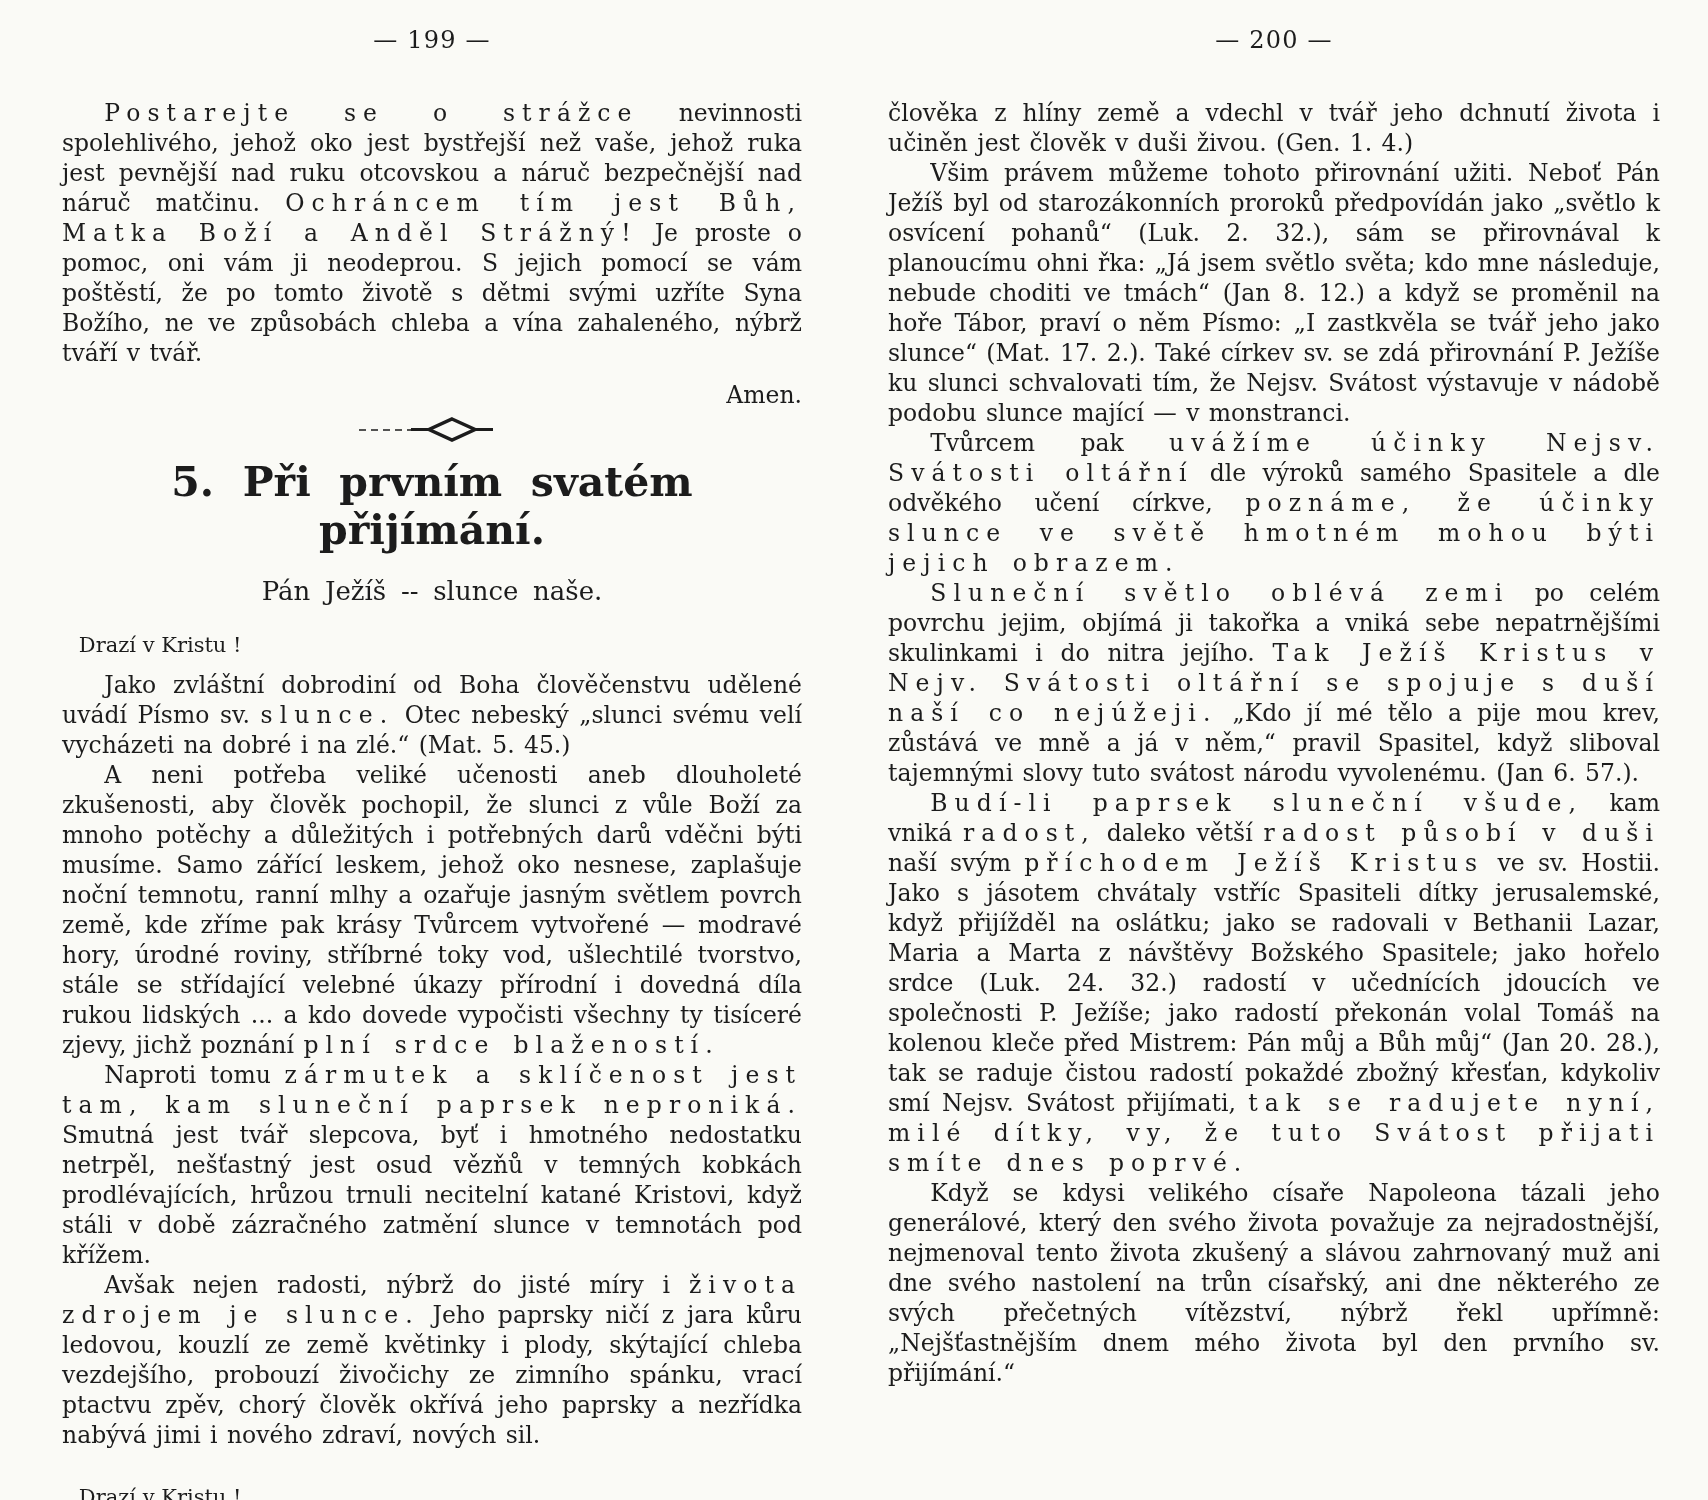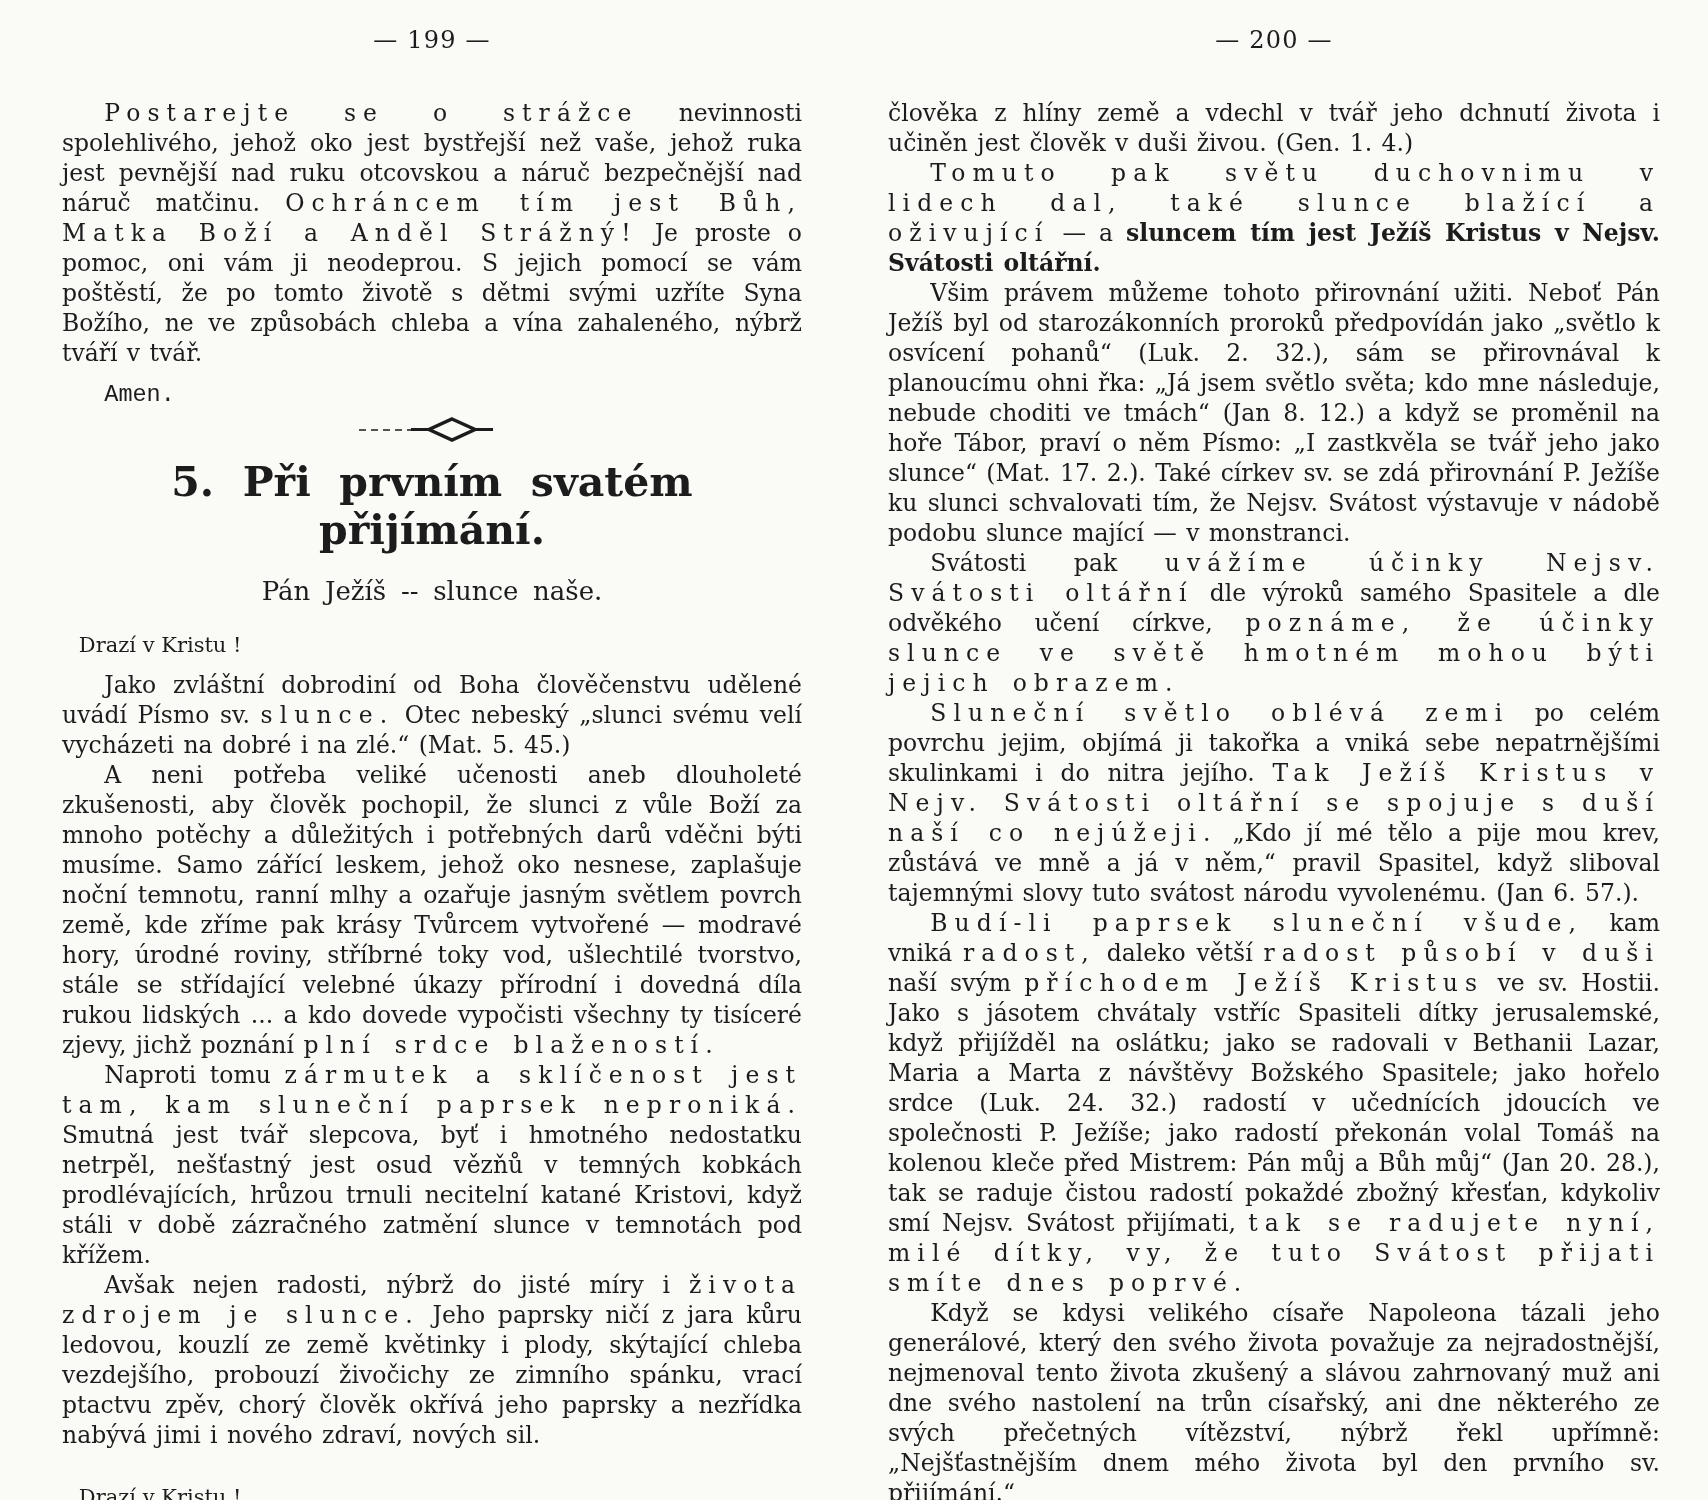--- a/index.html
+++ b/index.html
@@ -21,21 +21,21 @@
     letter-spacing: 0.05em;
   }
   .para {
     margin: 0;
     text-align: justify;
     font-size: 23.5px;
     line-height: 30px;
     word-spacing: 0.08em;
   }
   .para.indent { text-indent: 1.8em; }
-  .para.plain  { text-align: left; margin: 12px 0 2px 0; font-family: Liberation Mono, monospace; }
+  .para.plain  { text-align: right; margin: 12px 0 2px 0; }
   .seg.spaced  { letter-spacing: 0.30em; word-spacing: 0.15em; }
   .seg.bold    { font-weight: bold; }
   .heading {
     text-align: center;
     font-size: 41px;
     font-weight: bold;
     word-spacing: 0.35em;
     margin: 16px 0 22px 0;
   }
   .subheading {
@@ -78,20 +78,19 @@
       <p class="para indent"><span class="seg normal">Avšak nejen radosti, nýbrž do jisté míry i </span><span class="seg spaced">života zdrojem je slunce.</span><span class="seg normal"> Jeho paprsky ničí z jara kůru ledovou, kouzlí ze země květinky i plody, skýtající chleba vezdejšího, probouzí živočichy ze zimního spánku, vrací ptactvu zpěv, chorý člověk okřívá jeho paprsky a nezřídka nabývá jimi i nového zdraví, nových sil.</span></p>
       <p class="salutation spaced-before">Drazí v Kristu !</p>
       <p class="para indent"><span class="seg normal">Bůh nestvořil toliko světa hmotného a jeho krásy. On jest také </span><span class="seg spaced">tvůrcem ducha,</span><span class="seg normal"> jehož vložil do smrtelné schránky našeho těla — jest tvůrcem naší nesmrtelné duše. „Učinil Bůh</span></p>
     </div>
 </div>
 
 <div class="page" id="page-right">
   <div class="page-number">— 200 —</div>
   <div id="right-content">
       <p class="para"><span class="seg normal">člověka z hlíny země a vdechl v tvář jeho dchnutí života i učiněn jest člověk v duši živou. (Gen. 1. 4.)</span></p>
-      <p class="para indent"><span class="seg spaced">Tomuto pak světu duchovnimu v lidech dal, také slunce blažící a oživující</span><span class="seg normal"> — a </span><span class="seg bold">sluncem tím jest Ježíš Kristus v Nejsv. Svátosti oltářní.</span></p>
       <p class="para indent"><span class="seg normal">Všim právem můžeme tohoto přirovnání užiti. Neboť Pán Ježíš byl od starozákonních proroků předpovídán jako „světlo k osvícení pohanů“ (Luk. 2. 32.), sám se přirovnával k planoucímu ohni řka: „Já jsem světlo světa; kdo mne následuje, nebude choditi ve tmách“ (Jan 8. 12.) a když se proměnil na hoře Tábor, praví o něm Písmo: „I zastkvěla se tvář jeho jako slunce“ (Mat. 17. 2.). Také církev sv. se zdá přirovnání P. Ježíše ku slunci schvalovati tím, že Nejsv. Svátost výstavuje v nádobě podobu slunce mající — v monstranci.</span></p>
-      <p class="para indent"><span class="seg normal">Svátosti pak </span><span class="seg spaced">uvážíme účinky Nejsv. Svátosti oltářní</span><span class="seg normal"> dle výroků samého Spasitele a dle odvěkého učení církve, </span><span class="seg spaced">poznáme, že účinky slunce ve světě hmotném mohou býti jejich obrazem.</span></p>
+      <p class="para indent"><span class="seg normal">Tvůrcem pak </span><span class="seg spaced">uvážíme účinky Nejsv. Svátosti oltářní</span><span class="seg normal"> dle výroků samého Spasitele a dle odvěkého učení církve, </span><span class="seg spaced">poznáme, že účinky slunce ve světě hmotném mohou býti jejich obrazem.</span></p>
       <p class="para indent"><span class="seg spaced">Sluneční světlo oblévá zemi</span><span class="seg normal"> po celém povrchu jejim, objímá ji takořka a vniká sebe nepatrnějšími skulinkami i do nitra jejího. </span><span class="seg spaced">Tak Ježíš Kristus v Nejv. Svátosti oltářní se spojuje s duší naší co nejúžeji.</span><span class="seg normal"> „Kdo jí mé tělo a pije mou krev, zůstává ve mně a já v něm,“ pravil Spasitel, když sliboval tajemnými slovy tuto svátost národu vyvolenému. (Jan 6. 57.).</span></p>
       <p class="para indent"><span class="seg spaced">Budí-li paprsek sluneční všude,</span><span class="seg normal"> kam vniká </span><span class="seg spaced">radost,</span><span class="seg normal"> daleko větší </span><span class="seg spaced">radost působí v duši</span><span class="seg normal"> naší svým </span><span class="seg spaced">příchodem Ježíš Kristus</span><span class="seg normal"> ve sv. Hostii. Jako s jásotem chvátaly vstříc Spasiteli dítky jerusalemské, když přijížděl na oslátku; jako se radovali v Bethanii Lazar, Maria a Marta z návštěvy Božského Spasitele; jako hořelo srdce (Luk. 24. 32.) radostí v učednících jdoucích ve společnosti P. Ježíše; jako radostí překonán volal Tomáš na kolenou kleče před Mistrem: Pán můj a Bůh můj“ (Jan 20. 28.), tak se raduje čistou radostí pokaždé zbožný křesťan, kdykoliv smí Nejsv. Svátost přijímati, </span><span class="seg spaced">tak se radujete nyní, milé dítky, vy, že tuto Svátost přijati smíte dnes poprvé.</span></p>
       <p class="para indent"><span class="seg normal">Když se kdysi velikého císaře Napoleona tázali jeho generálové, který den svého života považuje za nejradostnější, nejmenoval tento života zkušený a slávou zahrnovaný muž ani dne svého nastolení na trůn císařský, ani dne některého ze svých přečetných vítězství, nýbrž řekl upřímně: „Nejšťastnějším dnem mého života byl den prvního sv. přijímání.“</span></p>
     </div>
 </div>
 
 </body></html>

